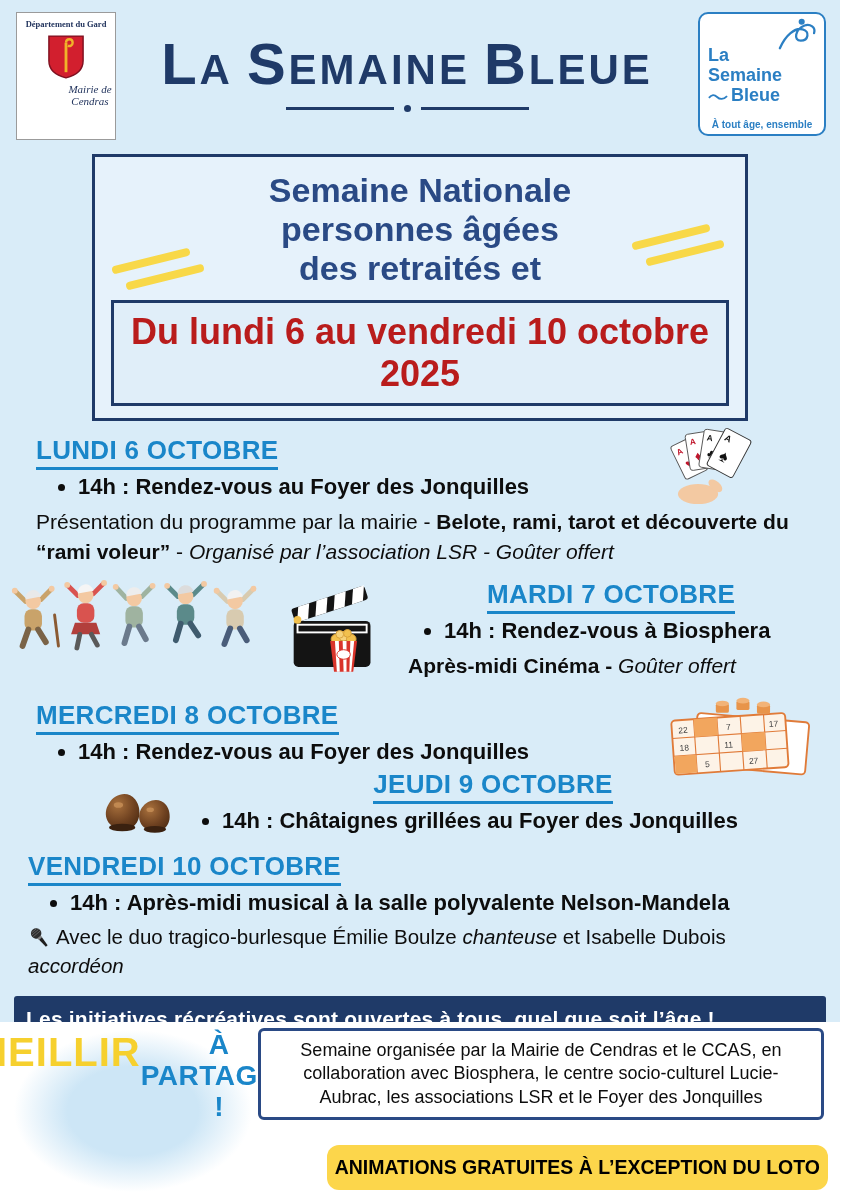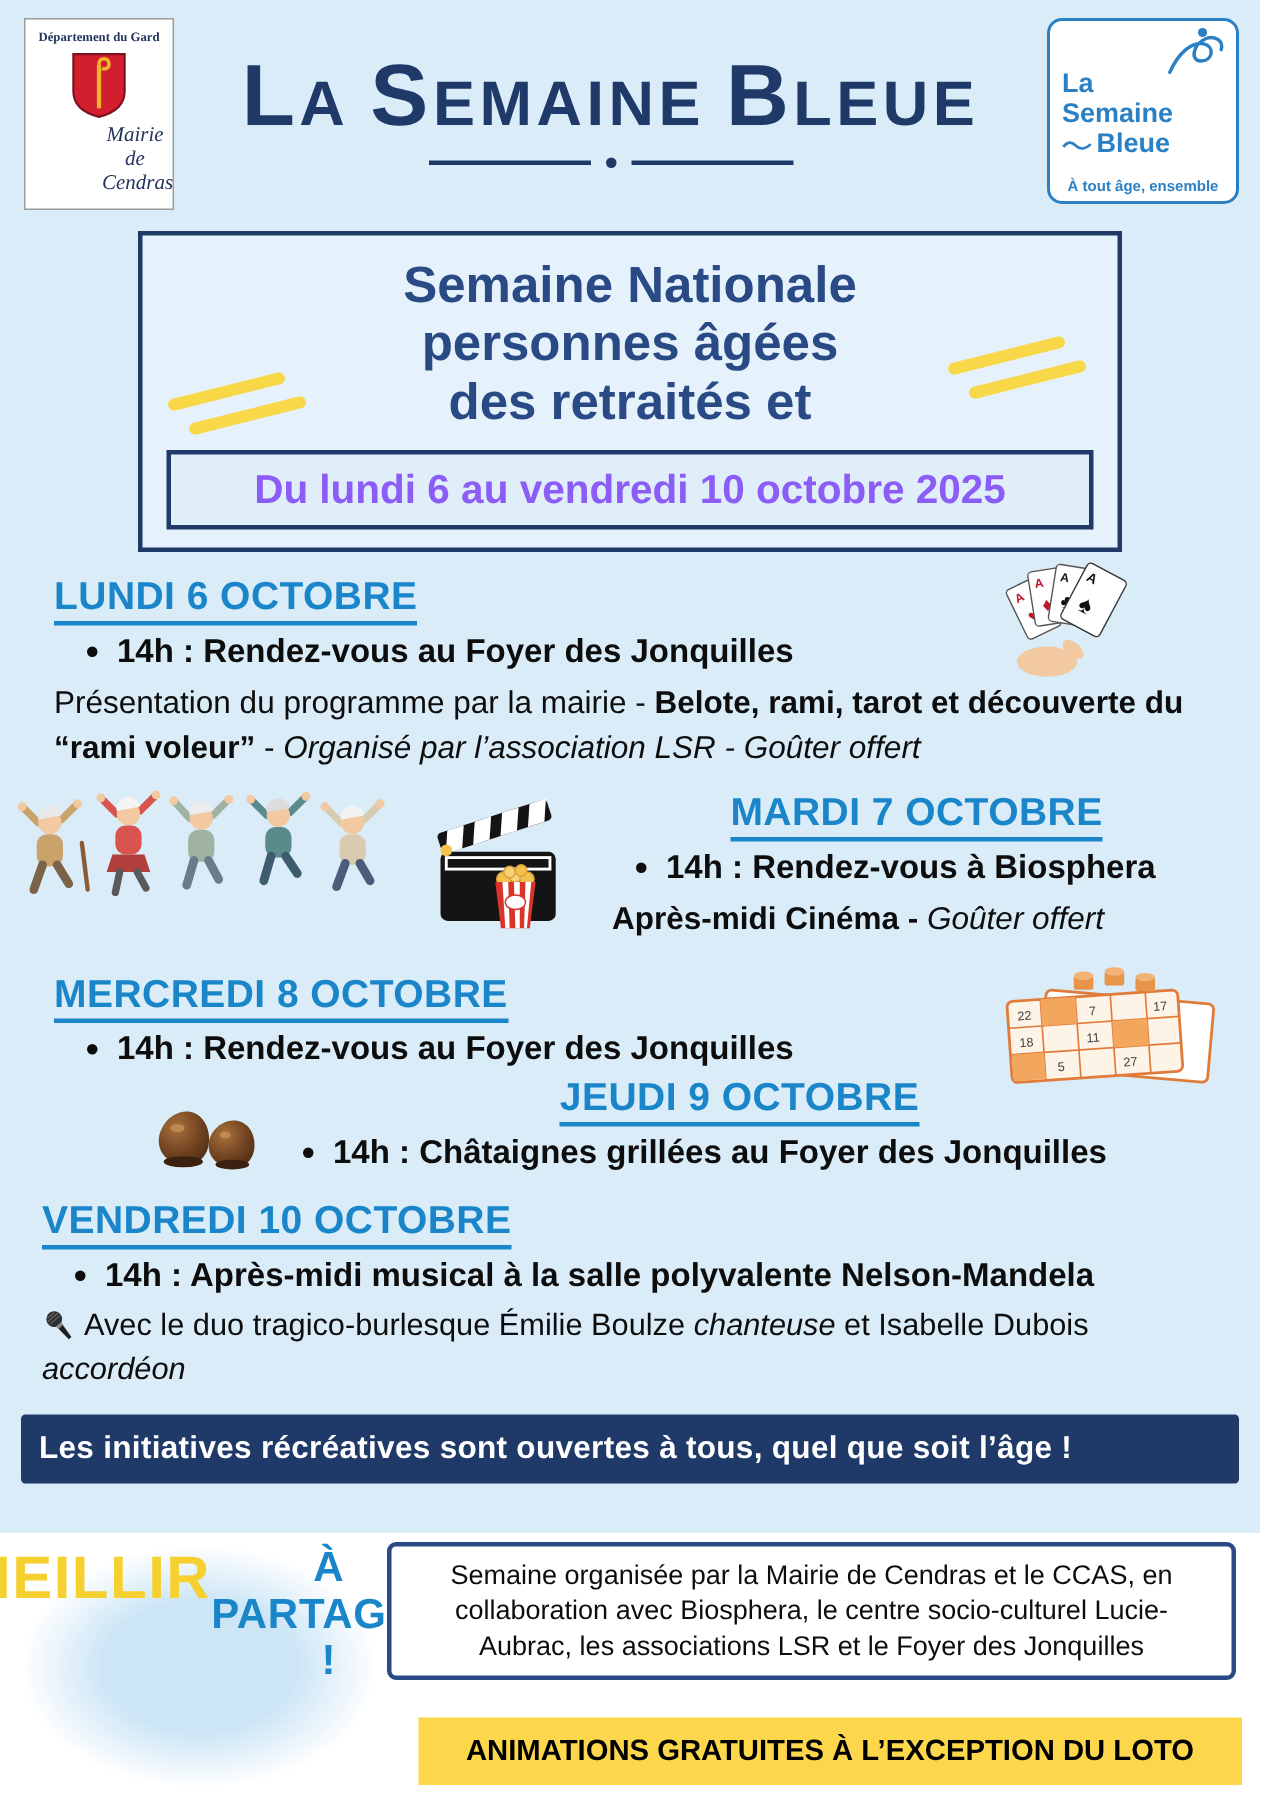--- a/index.html
+++ b/index.html
@@ -4,21 +4,21 @@
 <style>
   html,body{margin:0;padding:0;}
   body{width:848px;height:1200px;background:#ffffff;font-family:"Liberation Sans",sans-serif;}
   .poster{position:relative;width:840px;height:1200px;background:#d9ecf8;overflow:hidden;}
 
   
   .header{display:flex;align-items:flex-start;padding:12px 14px 0 16px;}
   .gard-logo{width:100px;height:128px;background:#fff;border:1px solid #9b9b9b;box-sizing:border-box;text-align:center;padding:6px 3px 4px;flex:0 0 auto;}
   .gard-top{font-family:"Liberation Serif",serif;font-size:8.5px;color:#23355e;font-weight:bold;}
   .gard-shield{display:block;margin:5px auto 2px;width:38px;height:46px;}
-  .gard-bottom{font-family:"Liberation Serif",serif;font-style:italic;font-size:14px;color:#23355e;margin-top:3px;margin-left:48px;}
+  .gard-bottom{font-family:"Liberation Serif",serif;font-style:italic;font-size:11px;color:#23355e;margin-top:3px;margin-left:48px;}
   .title-wrap{flex:1;text-align:center;padding-top:18px;min-width:0;}
   .main-title{margin:0;color:#1f3a68;font-weight:bold;white-space:nowrap;}
   .tw{display:inline-block;font-size:42px;letter-spacing:3px;text-transform:uppercase;margin:0 7px;}
   .tw::first-letter{font-size:58px;}
   .title-divider{display:flex;align-items:center;justify-content:center;gap:10px;margin-top:8px;}
   .title-divider .tl{width:108px;height:3px;background:#1f3a68;}
   .title-divider .td{width:7px;height:7px;background:#1f3a68;border-radius:50%;}
   .sb-logo{width:128px;height:124px;background:#fff;border:2px solid #2b7fc3;border-radius:10px;box-sizing:border-box;position:relative;flex:0 0 auto;padding:6px 8px;}
   .sb-squiggle{position:absolute;top:2px;right:4px;}
   .sb-l1,.sb-l2,.sb-l3{color:#2b7fc3;font-weight:bold;font-size:18px;line-height:1.1;}
@@ -27,21 +27,21 @@
   .sb-tag{position:absolute;bottom:4px;left:0;right:0;text-align:center;font-size:10px;color:#2b7fc3;font-weight:bold;}
 
   
   .hero{position:relative;width:656px;margin:14px auto 0;border:3px solid #1f3a68;background:#e6f2fb;padding:14px 10px 12px;box-sizing:border-box;}
   .hero-line{font-size:34px;color:#2a4a85;text-align:center;line-height:1.15;font-weight:bold;}
   .slashes{position:absolute;}
   .slashes i{display:block;width:80px;height:8px;background:#f8d848;border-radius:4px;transform:rotate(-14deg);}
   .slashes i+i{margin-top:8px;margin-left:14px;}
   .slashes.left{left:16px;top:100px;}
   .slashes.right{right:20px;top:76px;}
-  .date-box{margin:12px 6px 0;border:3px solid #1f3a68;background:#e0eef9;padding:8px 0;text-align:center;font-weight:bold;color:#8b5cf6;font-size:27px;}
+  .date-box{margin:12px 6px 0;border:3px solid #1f3a68;background:#e0eef9;padding:8px 0;text-align:center;font-weight:bold;color:#b91c1c;font-size:36px;}
 
   
   .day{position:relative;padding:0 36px;}
   .day-h{margin:0;font-size:26px;color:#1a86c9;letter-spacing:0.3px;}
   .day-h span{border-bottom:3px solid currentColor;padding-bottom:2px;font-weight:bold;}
   .day-h.center{text-align:center;}
   .bl{margin:8px 0 0;padding-left:42px;list-style:disc;}
   .bl li{font-size:22px;font-weight:bold;color:#0d0d0d;}
   .detail{margin:7px 0 0;font-size:21px;line-height:1.4;color:#0d0d0d;}
   .b{font-weight:bold;}
@@ -69,21 +69,21 @@
 
   
   .notice{margin:16px 14px 0;background:#1f3a68;color:#fff;font-weight:bold;font-size:21px;padding:11px 12px;border-radius:3px;letter-spacing:0.2px;}
 
   
   .bottom{position:absolute;left:0;right:0;bottom:0;height:178px;background:#ffffff;}
   .slogan{position:absolute;left:14px;top:8px;width:238px;height:162px;text-align:center;display:flex;justify-content:center;background:radial-gradient(closest-side,#cde6f6 0%,#cde6f6 55%,rgba(205,230,246,0) 100%);}
   .sl1{color:#f6d02e;font-size:40px;font-weight:bold;letter-spacing:1px;}
   .sl2,.sl3{color:#1a86c9;font-size:28px;font-weight:bold;letter-spacing:0.5px;line-height:1.1;}
   .org-box{position:absolute;left:258px;right:16px;top:6px;border:3px solid #2a4a85;border-radius:6px;background:#fff;padding:8px 12px;text-align:center;font-size:18px;line-height:1.3;color:#0d0d0d;box-sizing:border-box;}
-  .free-banner{position:absolute;right:12px;bottom:10px;background:#fcd64b;color:#000;font-weight:bold;font-size:19.5px;padding:11px 32px;}
+  .free-banner{position:absolute;right:12px;bottom:10px;background:#fcd64b;color:#000;font-weight:bold;font-size:19.5px;padding:11px 8px;border-radius:12px;}
 </style>
 </head>
 <body>
 
 <div class="poster">
 
   <header class="header">
     <div class="gard-logo">
       <div class="gard-top">Département du Gard</div>
       <span class="gard-shield">

